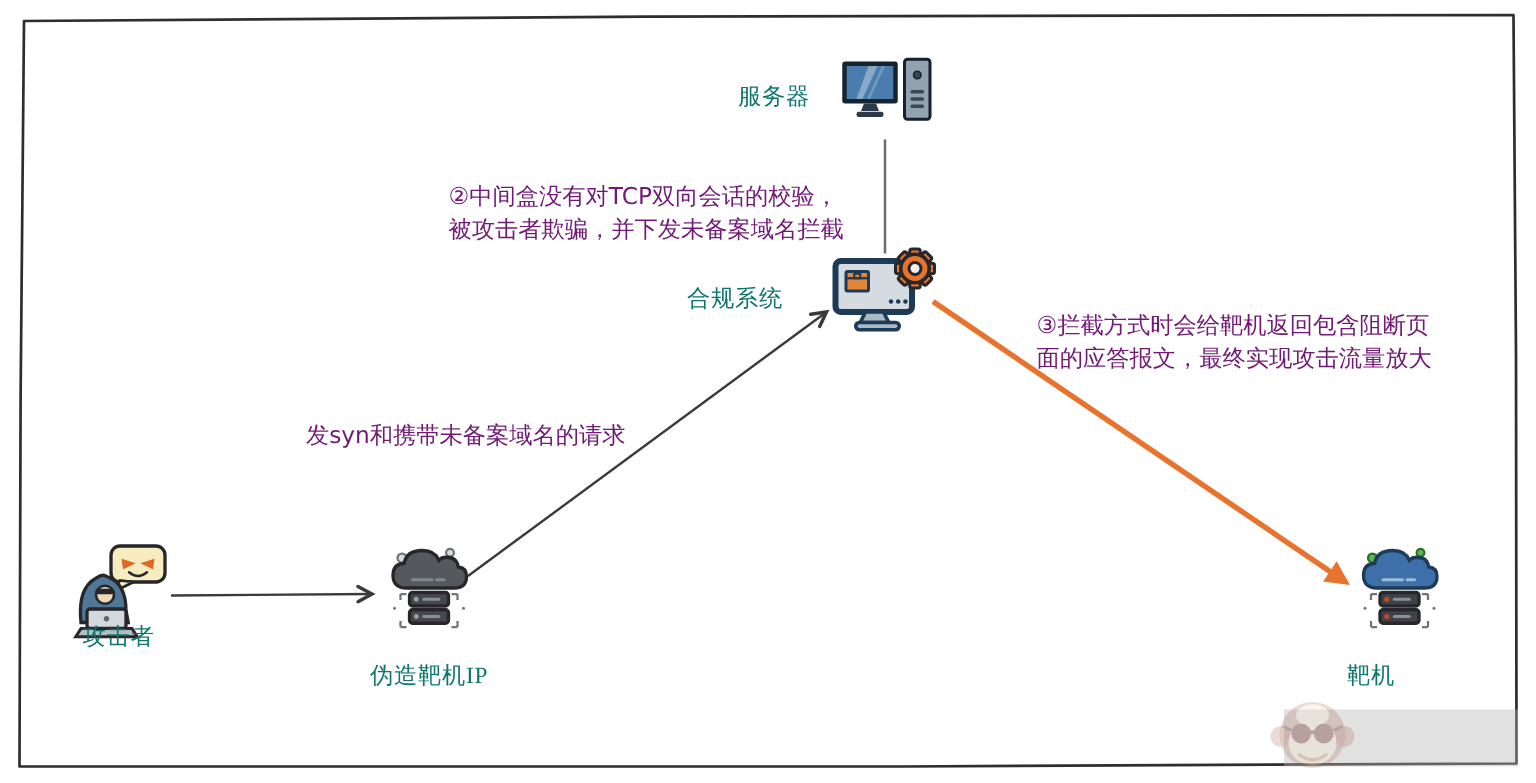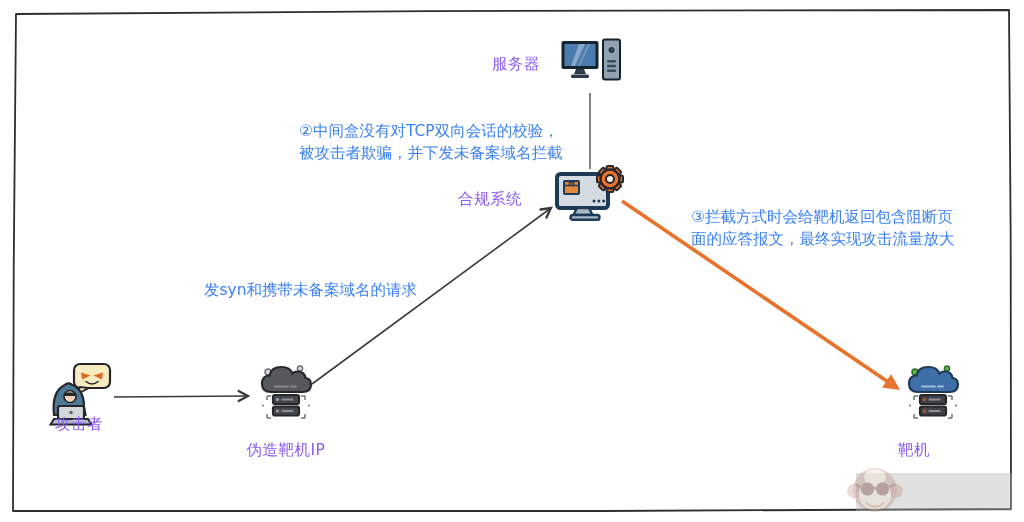--- a/index.html
+++ b/index.html
@@ -3,24 +3,24 @@
 <meta charset="utf-8">
 <style>
   html,body{margin:0;padding:0;background:#ffffff;}
   .stage{
     position:relative;width:1024px;height:522px;background:#ffffff;overflow:hidden;
     font-family:"DejaVu Sans","Liberation Sans",sans-serif;color:#3b3b3b;
   }
   .overlay{position:absolute;left:0;top:0;width:1024px;height:522px;}
   .node-icon{position:absolute;}
   .node-label{
-    position:absolute;font-size:15.5px;color:#8b5cf6;letter-spacing:.5px;white-space:nowrap;
+    position:absolute;font-size:15.5px;color:#0f766e;letter-spacing:.5px;white-space:nowrap;font-family:Liberation Serif, serif;
   }
   .annotation{
-    position:absolute;font-size:15.5px;line-height:22px;color:#3b82f6;white-space:nowrap;
+    position:absolute;font-size:15.5px;line-height:22px;color:#701a75;white-space:nowrap;
   }
   .watermark{position:absolute;left:846px;top:466px;width:166px;height:50px;pointer-events:none;}
   .watermark .bar{
     position:absolute;left:10px;top:7px;width:156px;height:38px;
     background:rgba(180,180,180,0.40);
   }
   .watermark svg{position:absolute;left:0;top:-2px;opacity:.42;}
 </style>
 </head>
 <body>

